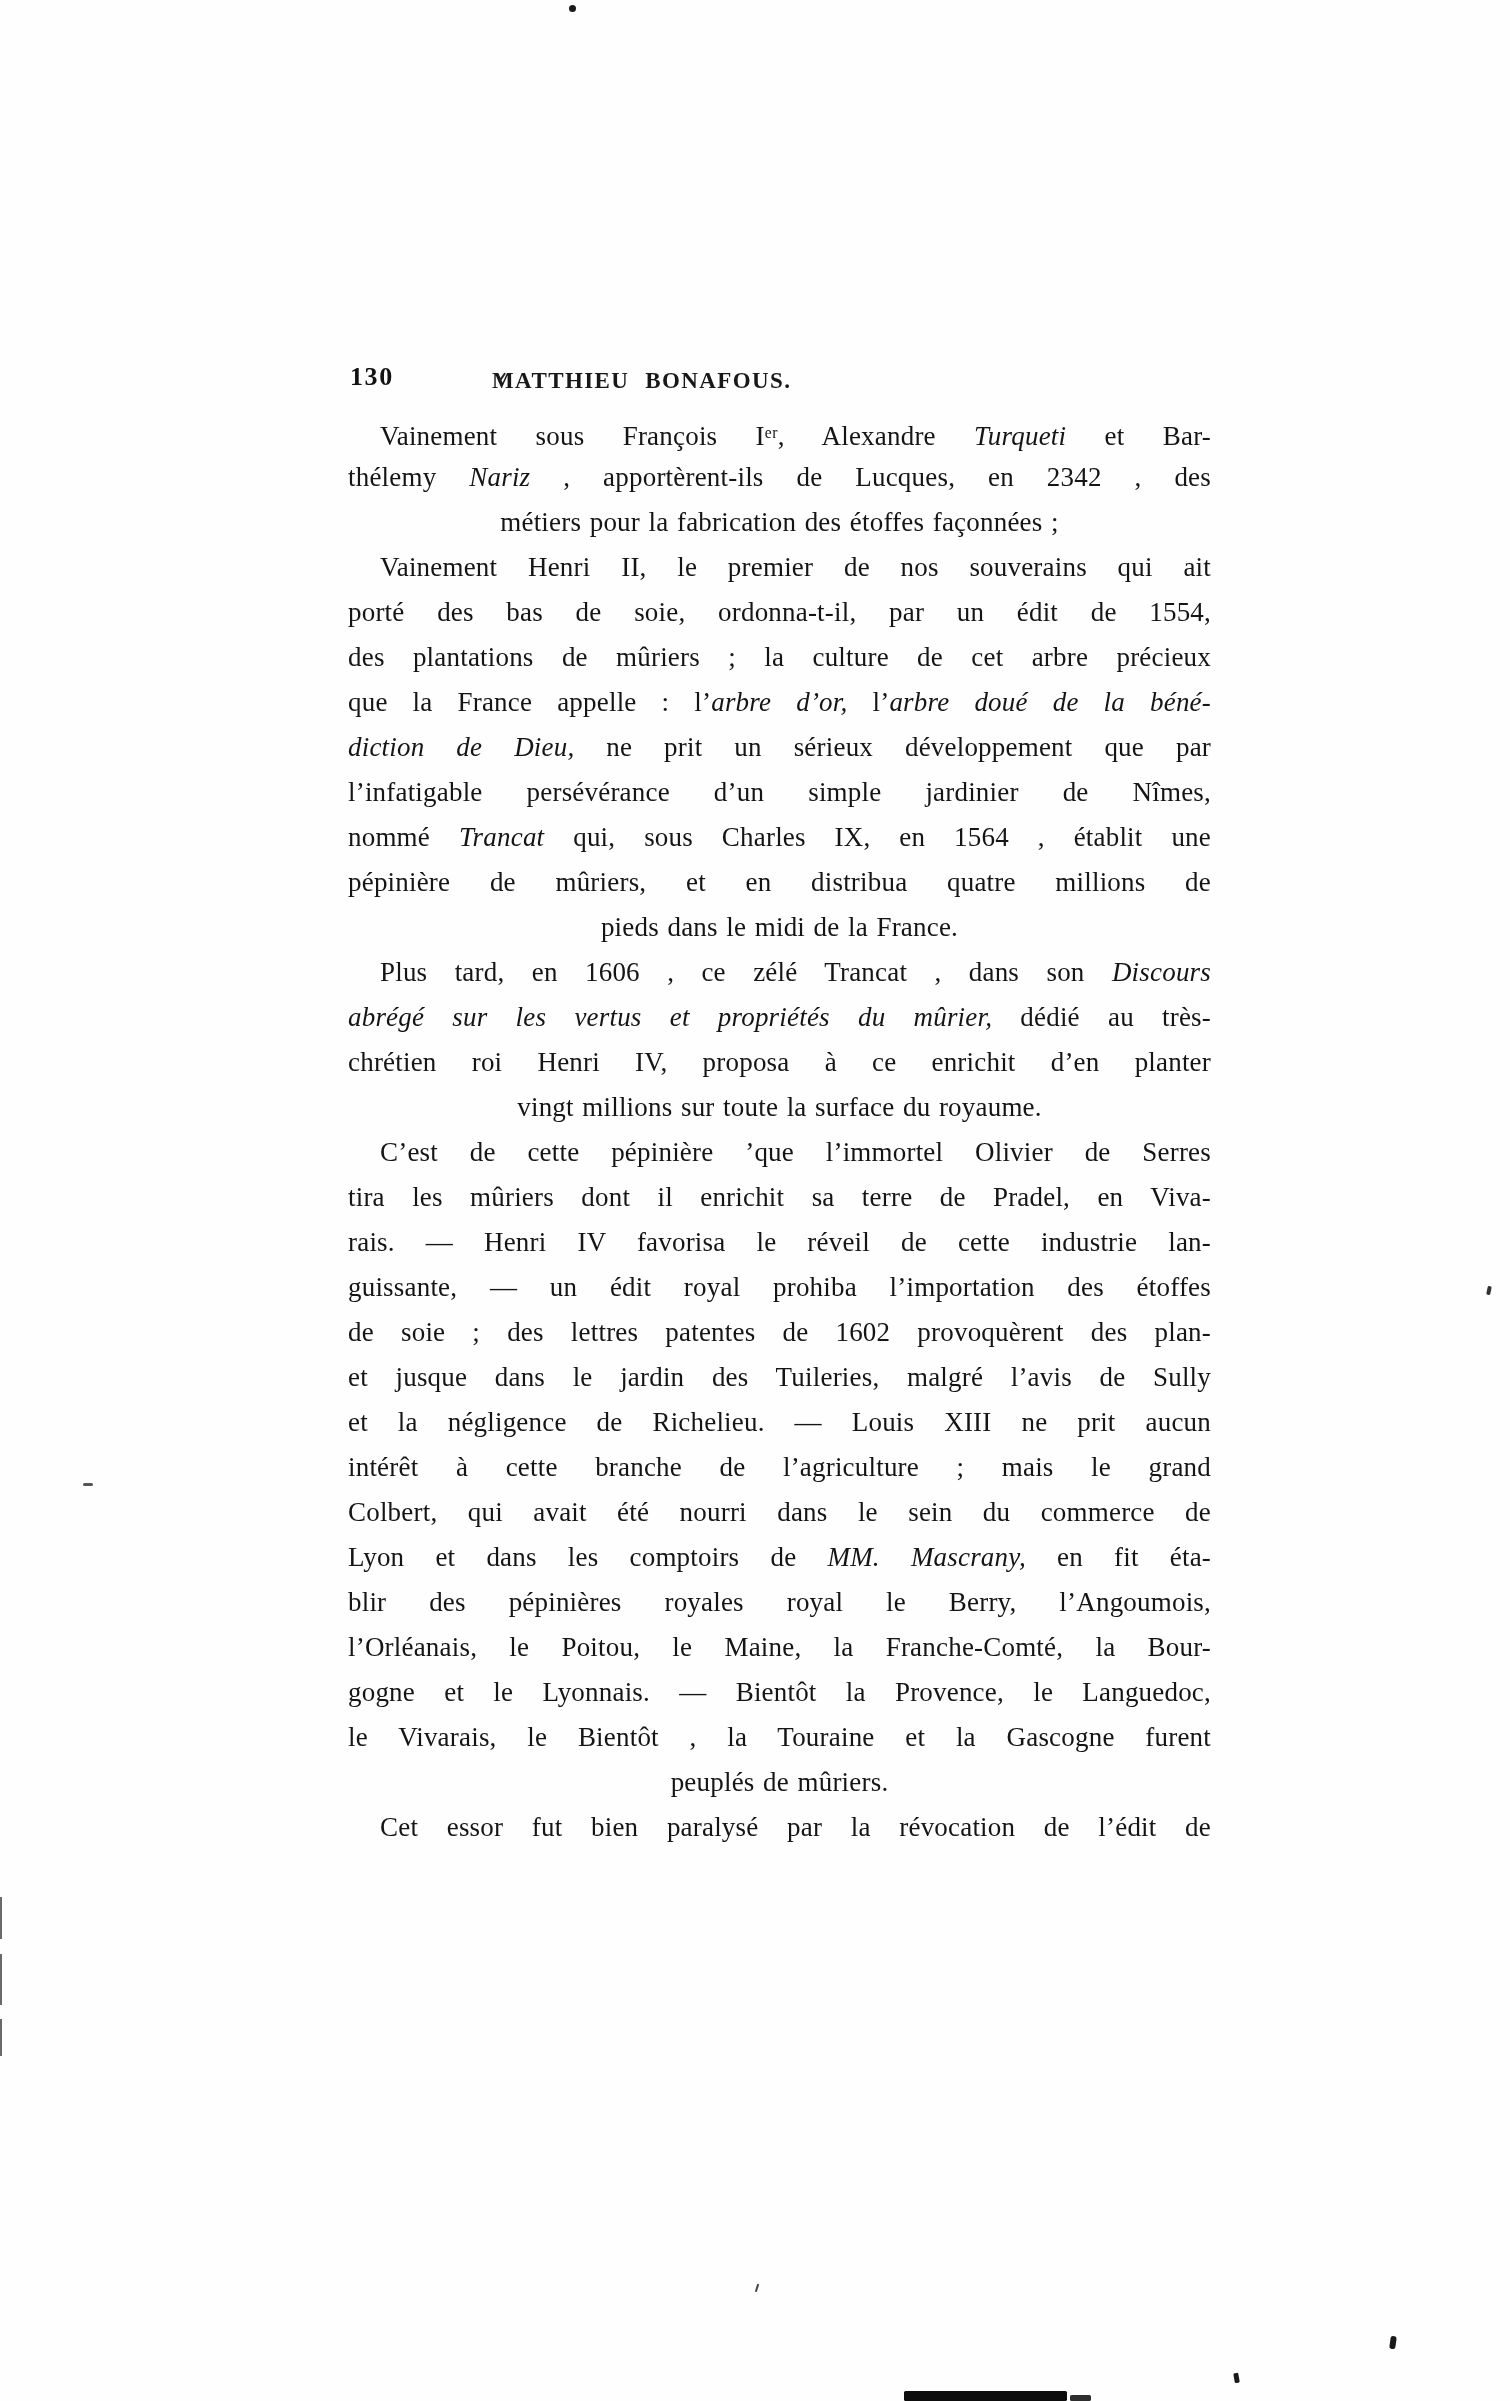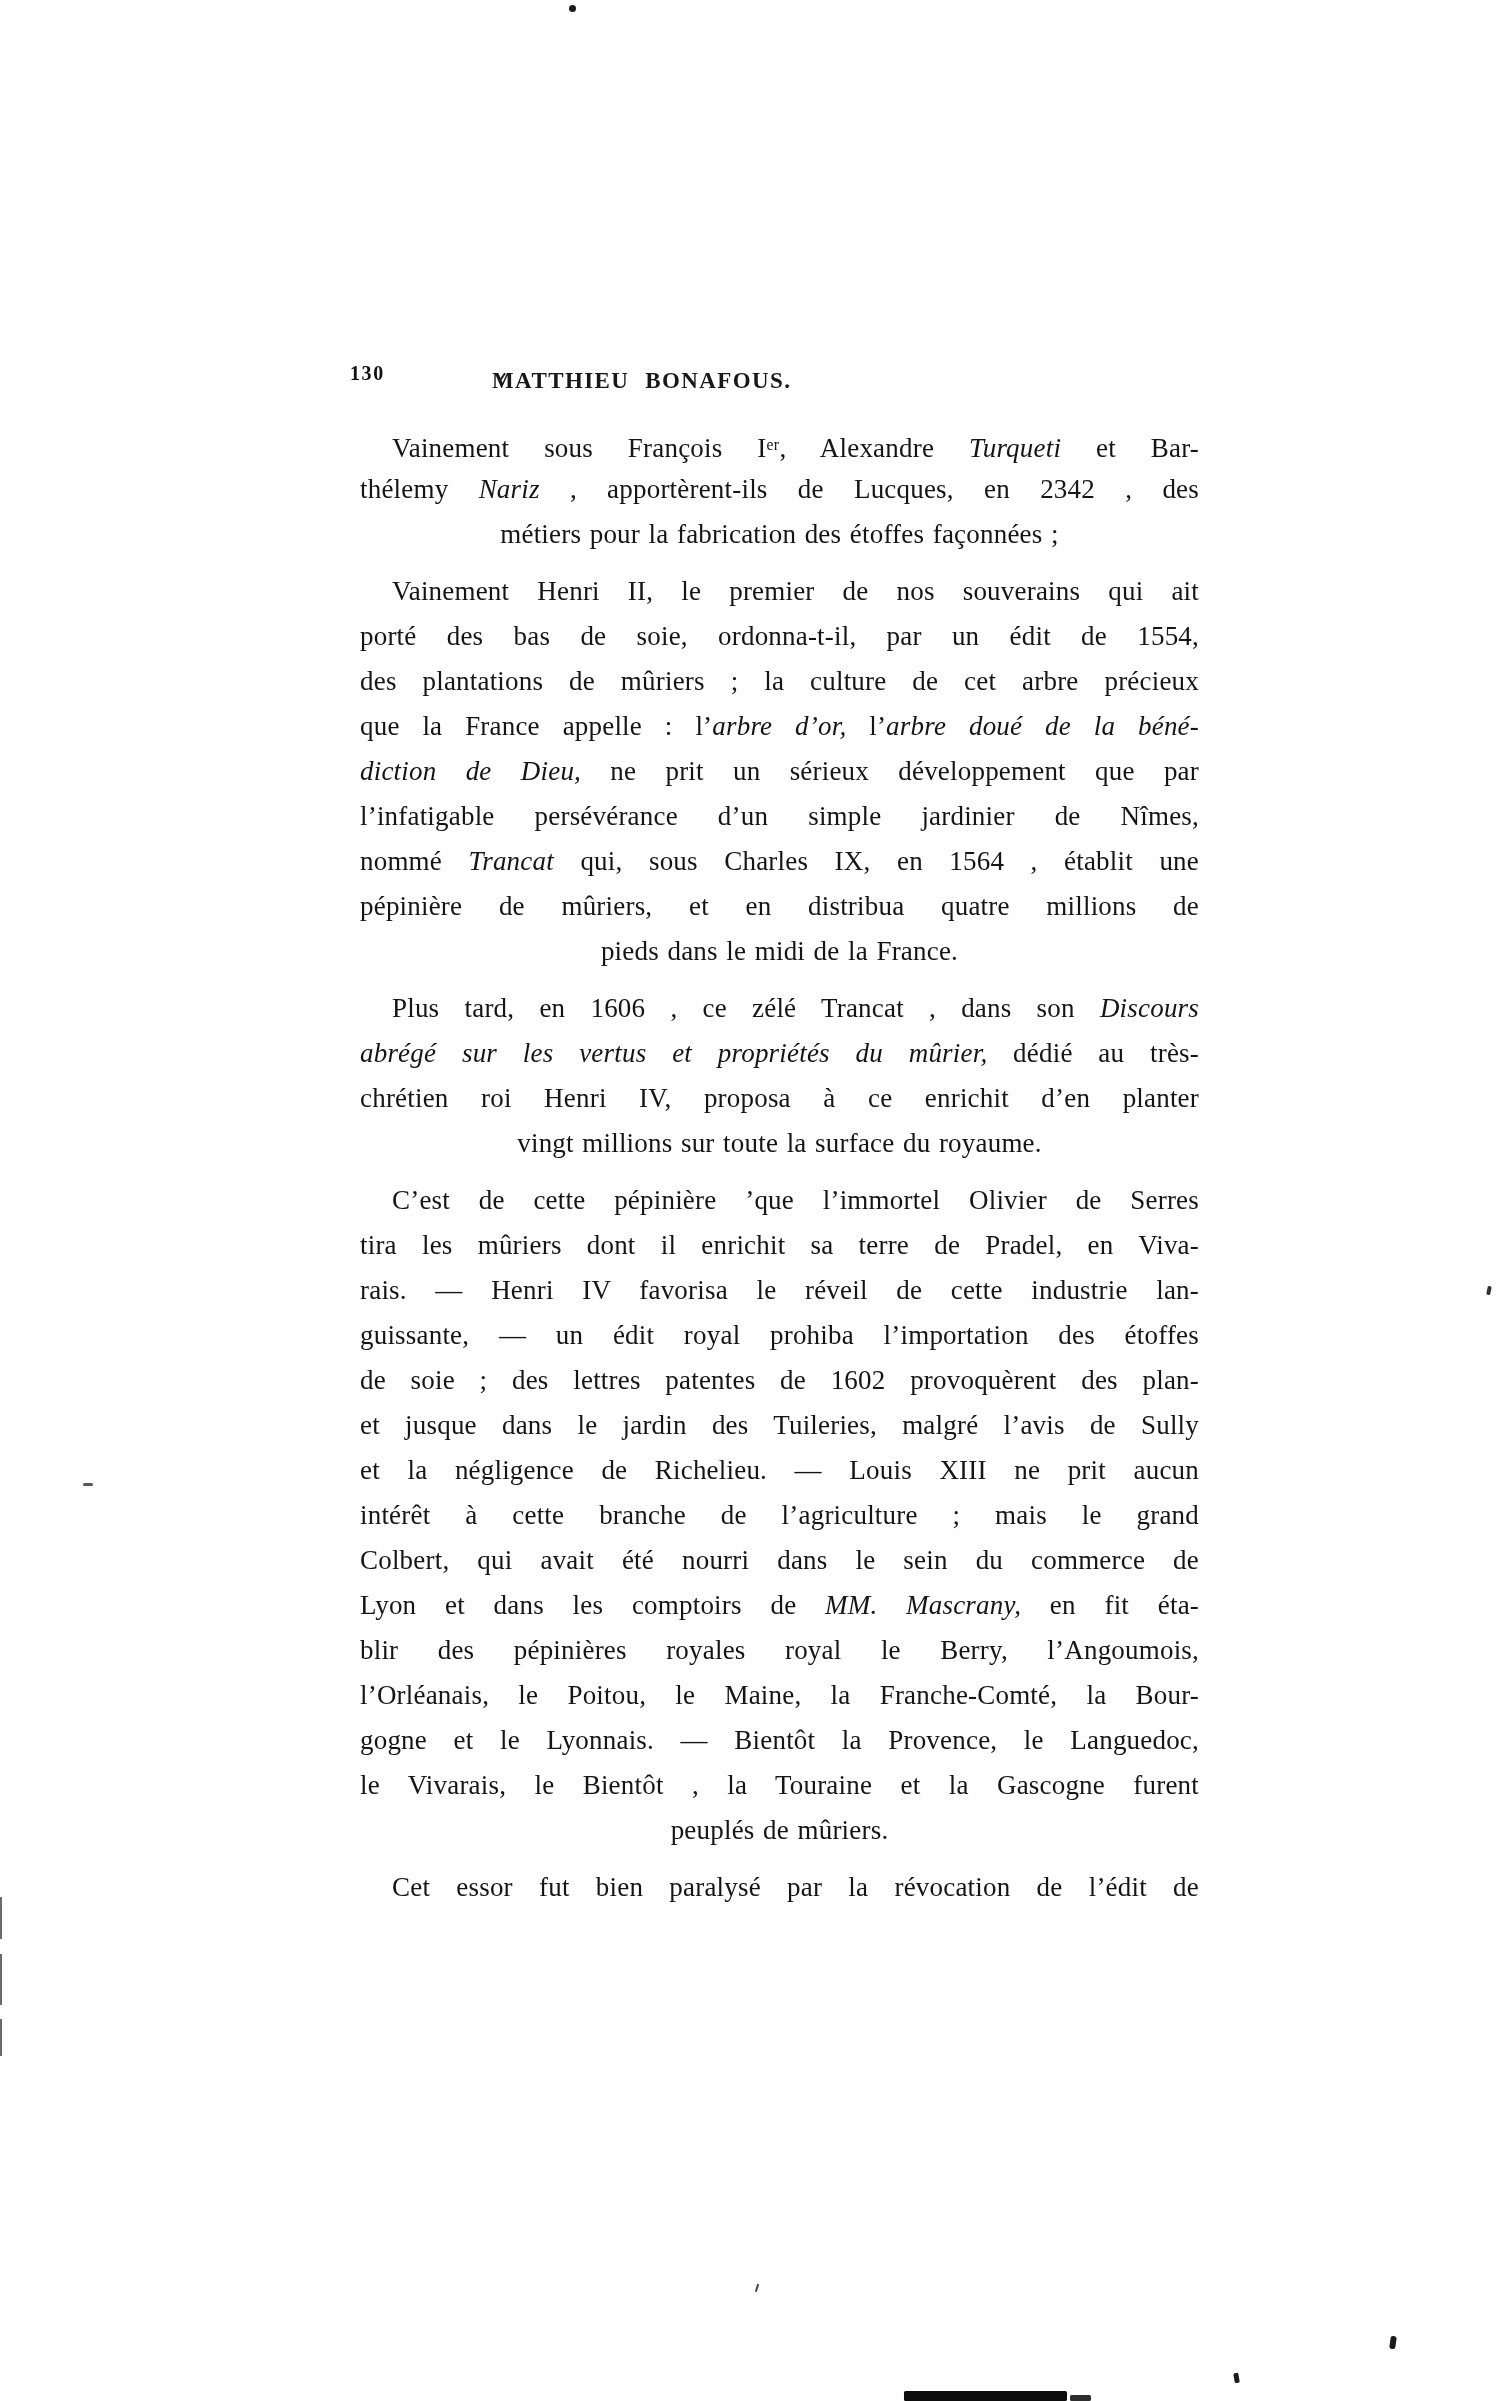--- a/index.html
+++ b/index.html
@@ -8,33 +8,33 @@
     background:#fefefe;
     position:relative;
     overflow:hidden;
     font-family:"Liberation Serif","DejaVu Serif",serif;
     color:#161616;
   }
   .page{position:absolute;inset:0;}
   
   .pagenum{
     position:absolute;left:350px;top:362px;
-    font-size:20px;font-weight:bold;letter-spacing:1.6px;color:#111;
+    font-size:26px;font-weight:bold;letter-spacing:1.6px;color:#111;
   }
   .header-title{
     position:absolute;left:492px;top:368px;
     font-size:23px;font-weight:bold;letter-spacing:1.4px;word-spacing:8.8px;color:#181818;
   }
   
   .text-block{
     position:absolute;left:348px;top:410px;width:863px;
     font-size:27px;line-height:45px;letter-spacing:0.2px;word-spacing:1.6px;
     color:#151515;
   }
-  .para{margin:12px;}
+  .para{margin:0;}
   .para .line:first-child{text-indent:32px;}
   .line{
     height:45px;overflow:hidden;
     text-align:center;
     white-space:normal;
   }
   .line.j{text-align:justify;text-align-last:justify;}
   .it{font-style:italic;}
   .sup{font-size:.58em;vertical-align:.45em;letter-spacing:0.4px;}
   .rm{font-style:normal;}

